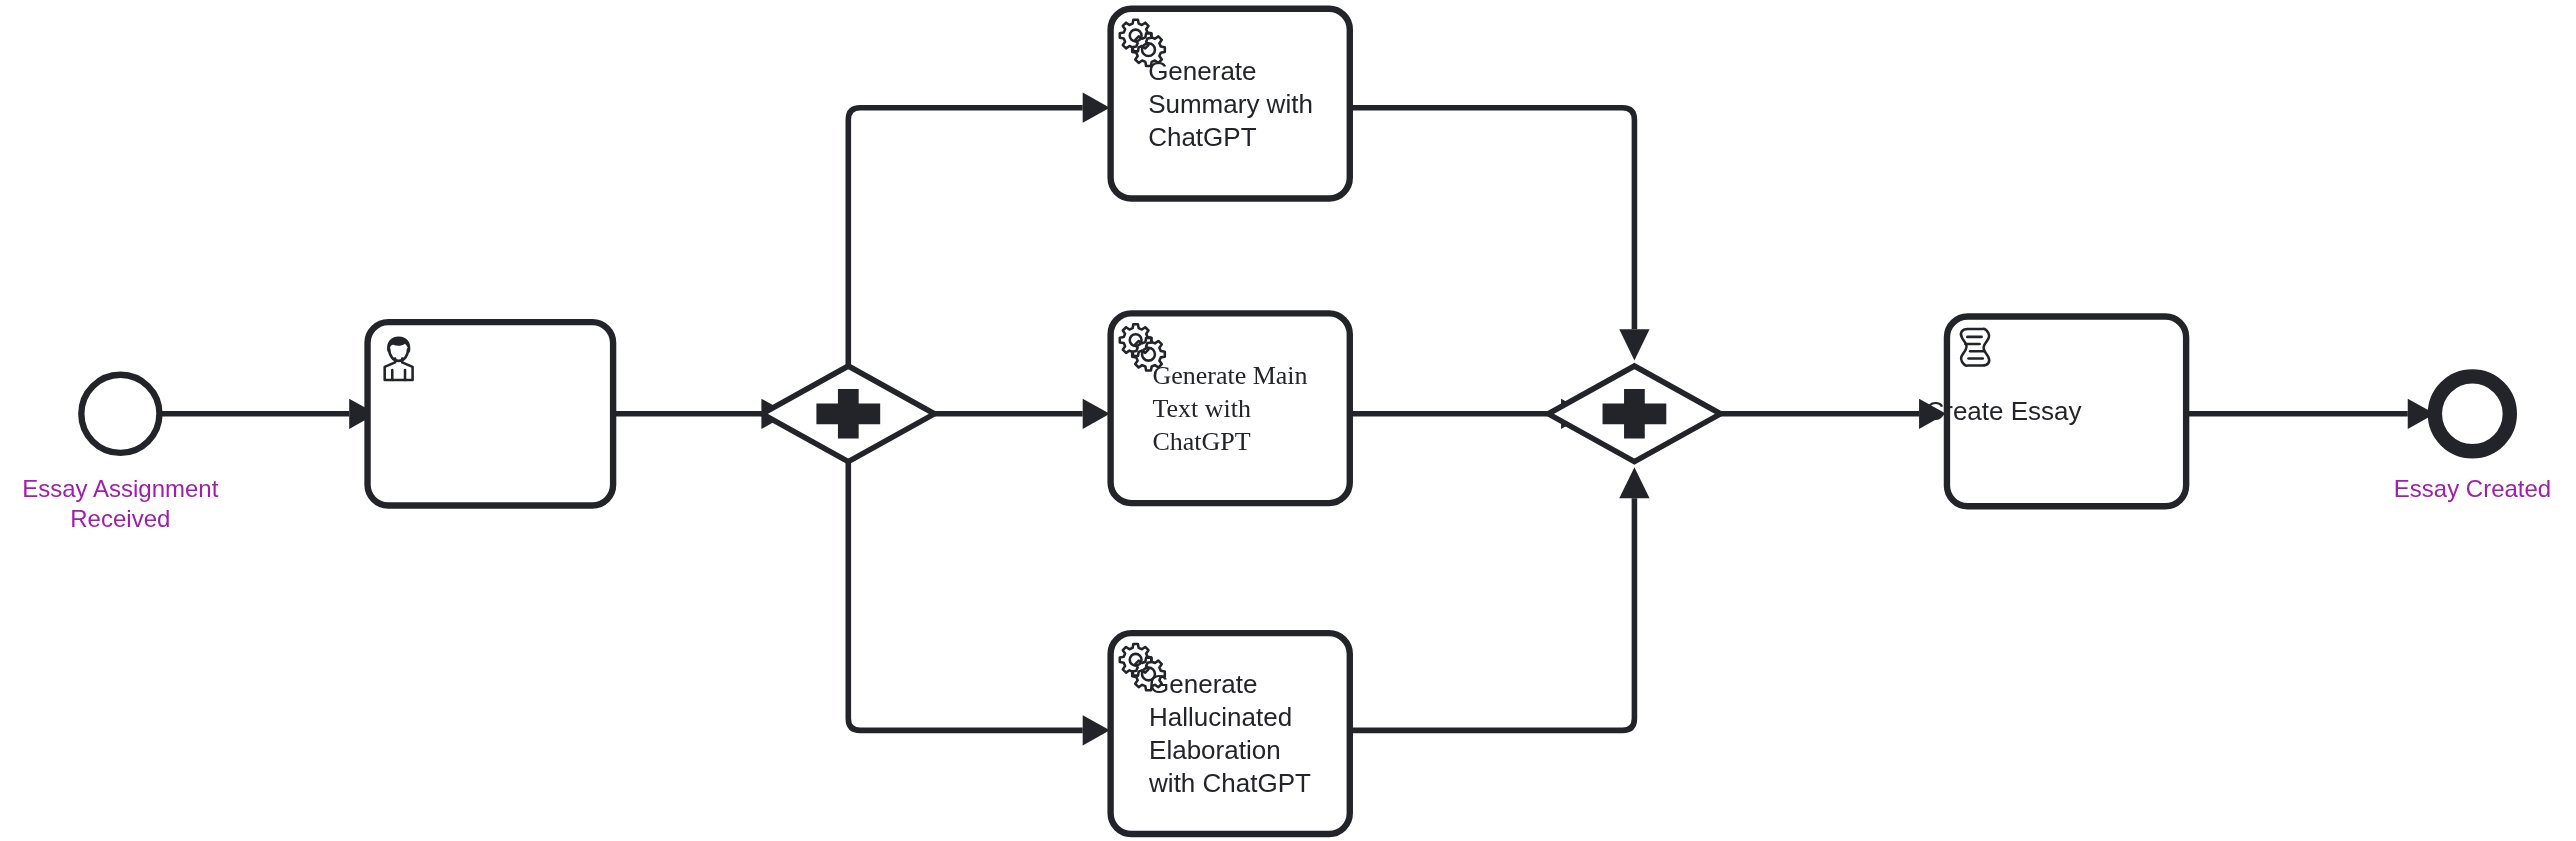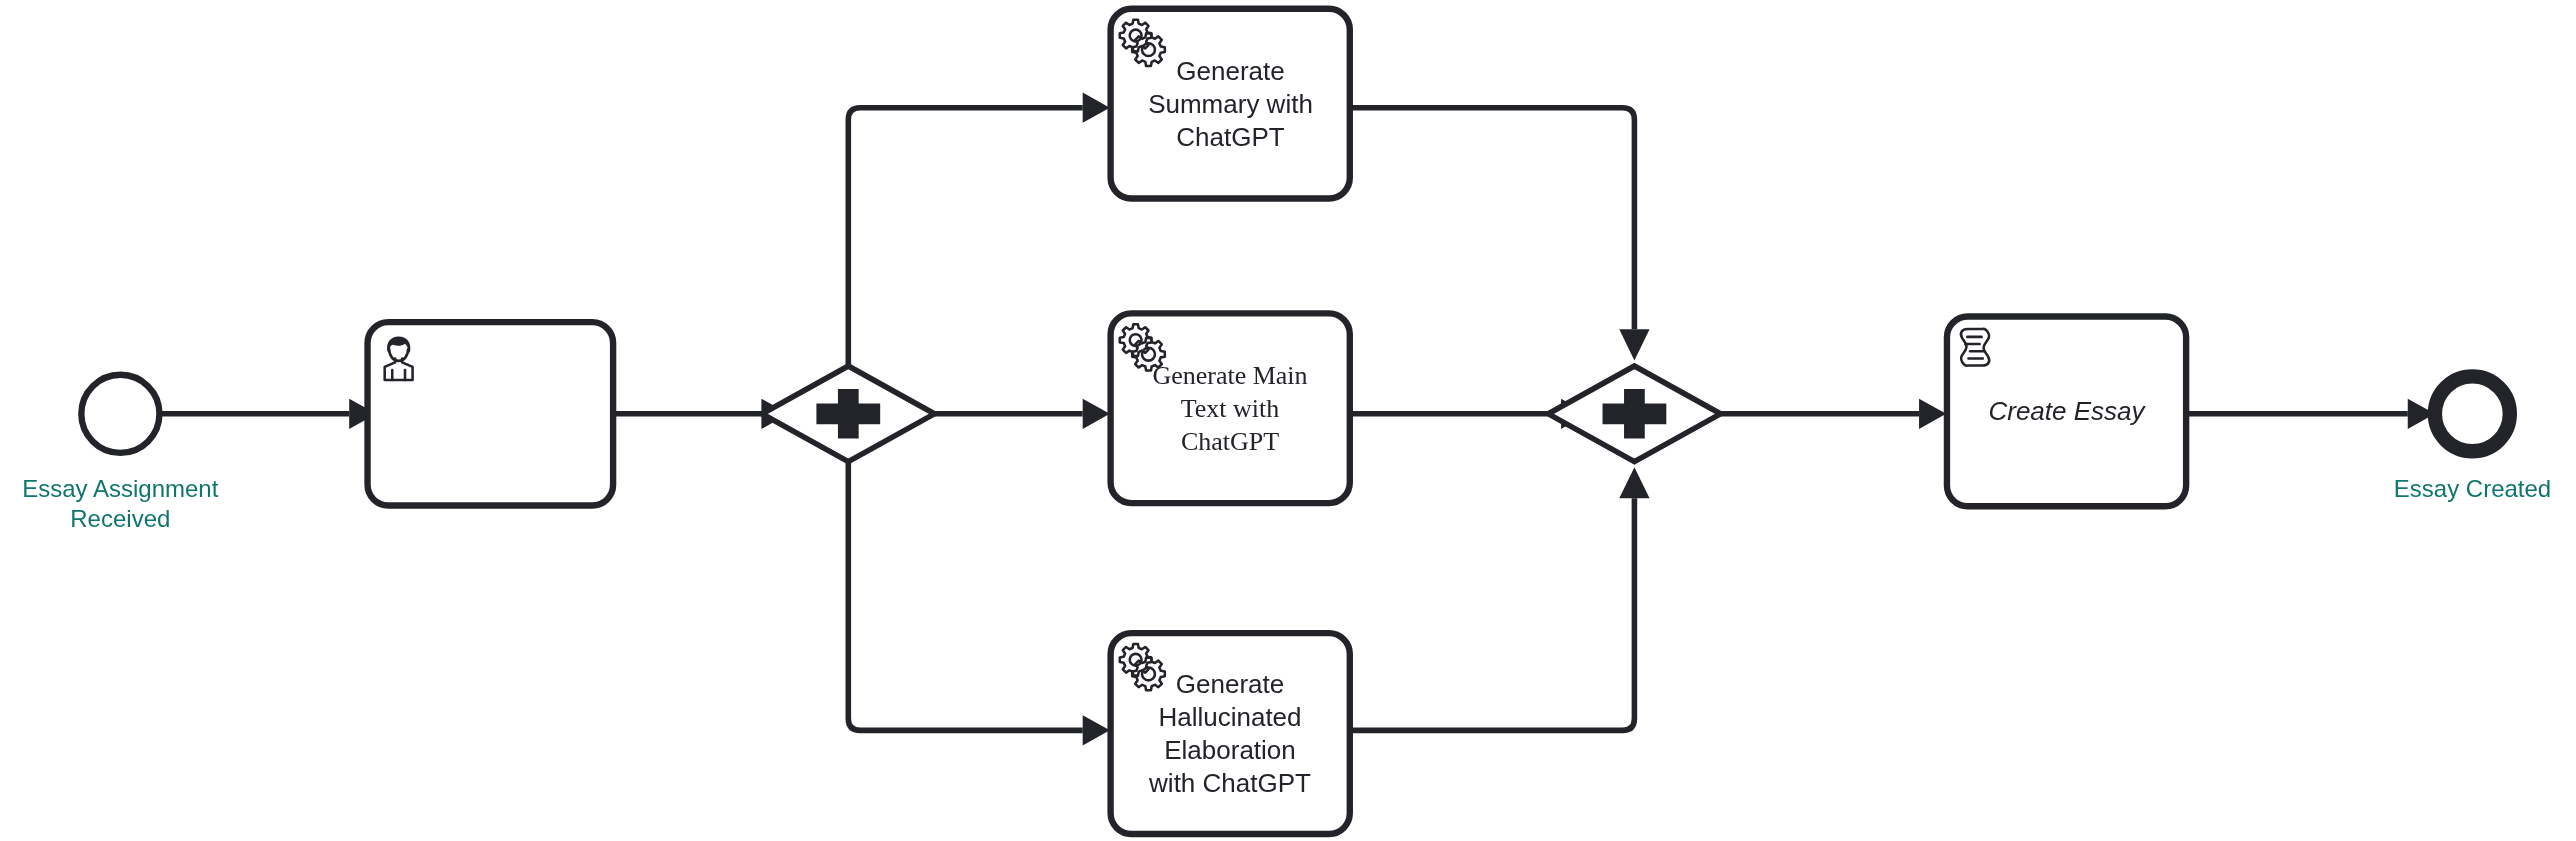--- a/index.html
+++ b/index.html
@@ -67,32 +67,31 @@
   }
   .icon-fill {
     fill: #22242A;
     stroke: none;
   }
   .task-label {
     position: absolute;
     display: flex;
     align-items: center;
     justify-content: center;
-    text-align: center;
     color: #22242A;
     font-size: 26px;
     line-height: 33px;
     font-family: "Liberation Sans", sans-serif;
     pointer-events: none;
     white-space: pre-line;
   }
   .event-label {
     position: absolute;
     text-align: center;
-    color: #0f766e;
+    color: #a21caf;
     font-size: 24px;
     line-height: 29.5px;
     font-family: "Liberation Sans", sans-serif;
     white-space: pre-line;
   }
 </style>
 </head>
 <body>
 
 <div id="canvas">
@@ -232,18 +231,18 @@
 
   <div class="task-label" style="left:1116px; top:325px; width:228px; height:166px;font-family:Liberation Serif, serif;">Generate Main
 Text with
 ChatGPT</div>
 
   <div class="task-label" style="left:1116px; top:645px; width:228px; height:177px;">Generate
 Hallucinated
 Elaboration
 with ChatGPT</div>
 
-  <div class="task-label" style="left:1955px; top:328px; width:223px; height:166px;font-style:italic;">Create Essay</div>
+  <div class="task-label" style="left:1892px; top:328px; width:223px; height:166px;">Create Essay</div>
 
   <div class="event-label" style="left:2361px; top:474px; width:223px;">Essay Created</div>
 
 </div>
 
 
 </body></html>

